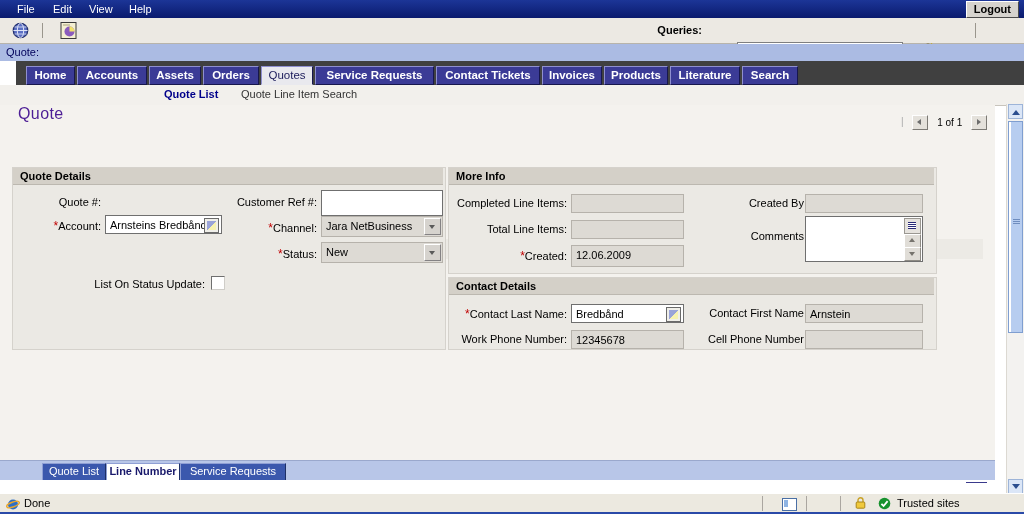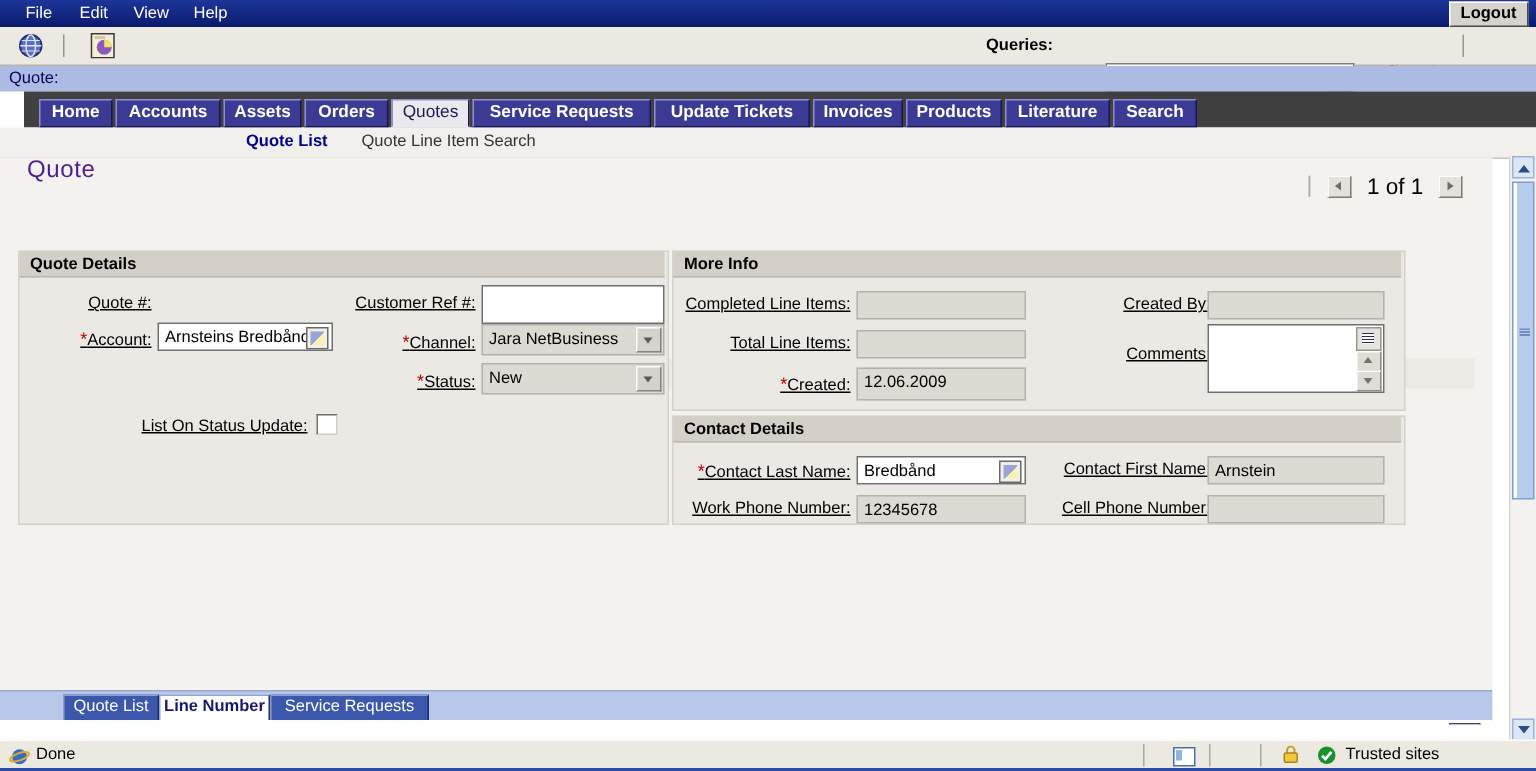--- a/index.html
+++ b/index.html
@@ -91,21 +91,21 @@
 
   
   .page{
     position:absolute;left:0;top:105px;width:995px;height:378px;
     background:#f4f2ee;overflow:hidden;
   }
   .page-title{
     position:absolute;left:18px;top:0;font-size:16px;color:#4c1d95;
     letter-spacing:.4px;
   }
-  .recnav{position:absolute;right:20px;top:10px;font-size:15px;color:#000;}
+  .recnav{position:absolute;right:8px;top:10px;font-size:10px;color:#000;}
   .recnav .bar{display:inline-block;color:#aaa;margin-right:6px;}
   .navbtn{
     display:inline-block;width:14px;height:13px;vertical-align:middle;
     background:#e4e1db;border:1px solid #fefefe;border-right-color:#7c7a75;border-bottom-color:#7c7a75;
     position:relative;
   }
   .navbtn.left:after{content:"";position:absolute;left:4px;top:3px;
     border-top:3px solid transparent;border-bottom:3px solid transparent;border-right:4px solid #6d6d6d;}
   .navbtn.right:after{content:"";position:absolute;left:5px;top:3px;
     border-top:3px solid transparent;border-bottom:3px solid transparent;border-left:4px solid #6d6d6d;}
@@ -129,21 +129,21 @@
 
   
   .pane{position:absolute;background:#ebe9e4;border:1px solid #d5d2cc;}
   .pane-hd{
     position:absolute;left:0;top:0;height:16px;line-height:16px;
     background:#d4d0c8;color:#000;font-weight:bold;font-size:11px;
     border-bottom:1px solid #bcb8b0;
   }
   .pane-hd span{padding-left:7px;}
 
-  .lbl{position:absolute;font-size:11px;color:#000;text-align:right;white-space:nowrap;text-decoration:underline;}
+  .lbl{position:absolute;font-size:11px;color:#000;text-align:right;white-space:nowrap;}
   .req{color:#c00000;font-size:12px;}
   .fld{
     position:absolute;height:19px;background:#dddad4;border:1px solid #b6b2ab;
     font-size:11px;color:#000;box-sizing:border-box;
   }
   .fld.white{background:#ffffff;border:1px solid #6f6f6f;}
   .fld .v{position:absolute;left:4px;top:3px;white-space:nowrap;}
   .fld .ddbtn{
     position:absolute;right:1px;top:1px;width:15px;height:15px;background:#d6d3ce;
     border:1px solid #ffffff;border-right-color:#848284;border-bottom-color:#848284;
@@ -310,21 +310,21 @@
     <span>Quote:</span>
   </div>
 
   <div class="tabstrip">
     <div class="ptab" style="left:10px;width:47px">Home</div>
     <div class="ptab" style="left:61px;width:68px">Accounts</div>
     <div class="ptab" style="left:133px;width:50px">Assets</div>
     <div class="ptab" style="left:187px;width:54px">Orders</div>
     <div class="ptab active" style="left:245px;width:50px">Quotes</div>
     <div class="ptab" style="left:299px;width:117px">Service Requests</div>
-    <div class="ptab" style="left:420px;width:102px">Update Tickets</div>
+    <div class="ptab" style="left:420px;width:102px">Contact Tickets</div>
     <div class="ptab" style="left:526px;width:58px">Invoices</div>
     <div class="ptab" style="left:588px;width:62px">Products</div>
     <div class="ptab" style="left:654px;width:68px">Literature</div>
     <div class="ptab" style="left:726px;width:54px">Search</div>
   </div>
 
   <div class="linkbar">
     <a class="cur" style="left:164px">Quote List</a>
     <a class="oth" style="left:241px">Quote Line Item Search</a>
   </div>

